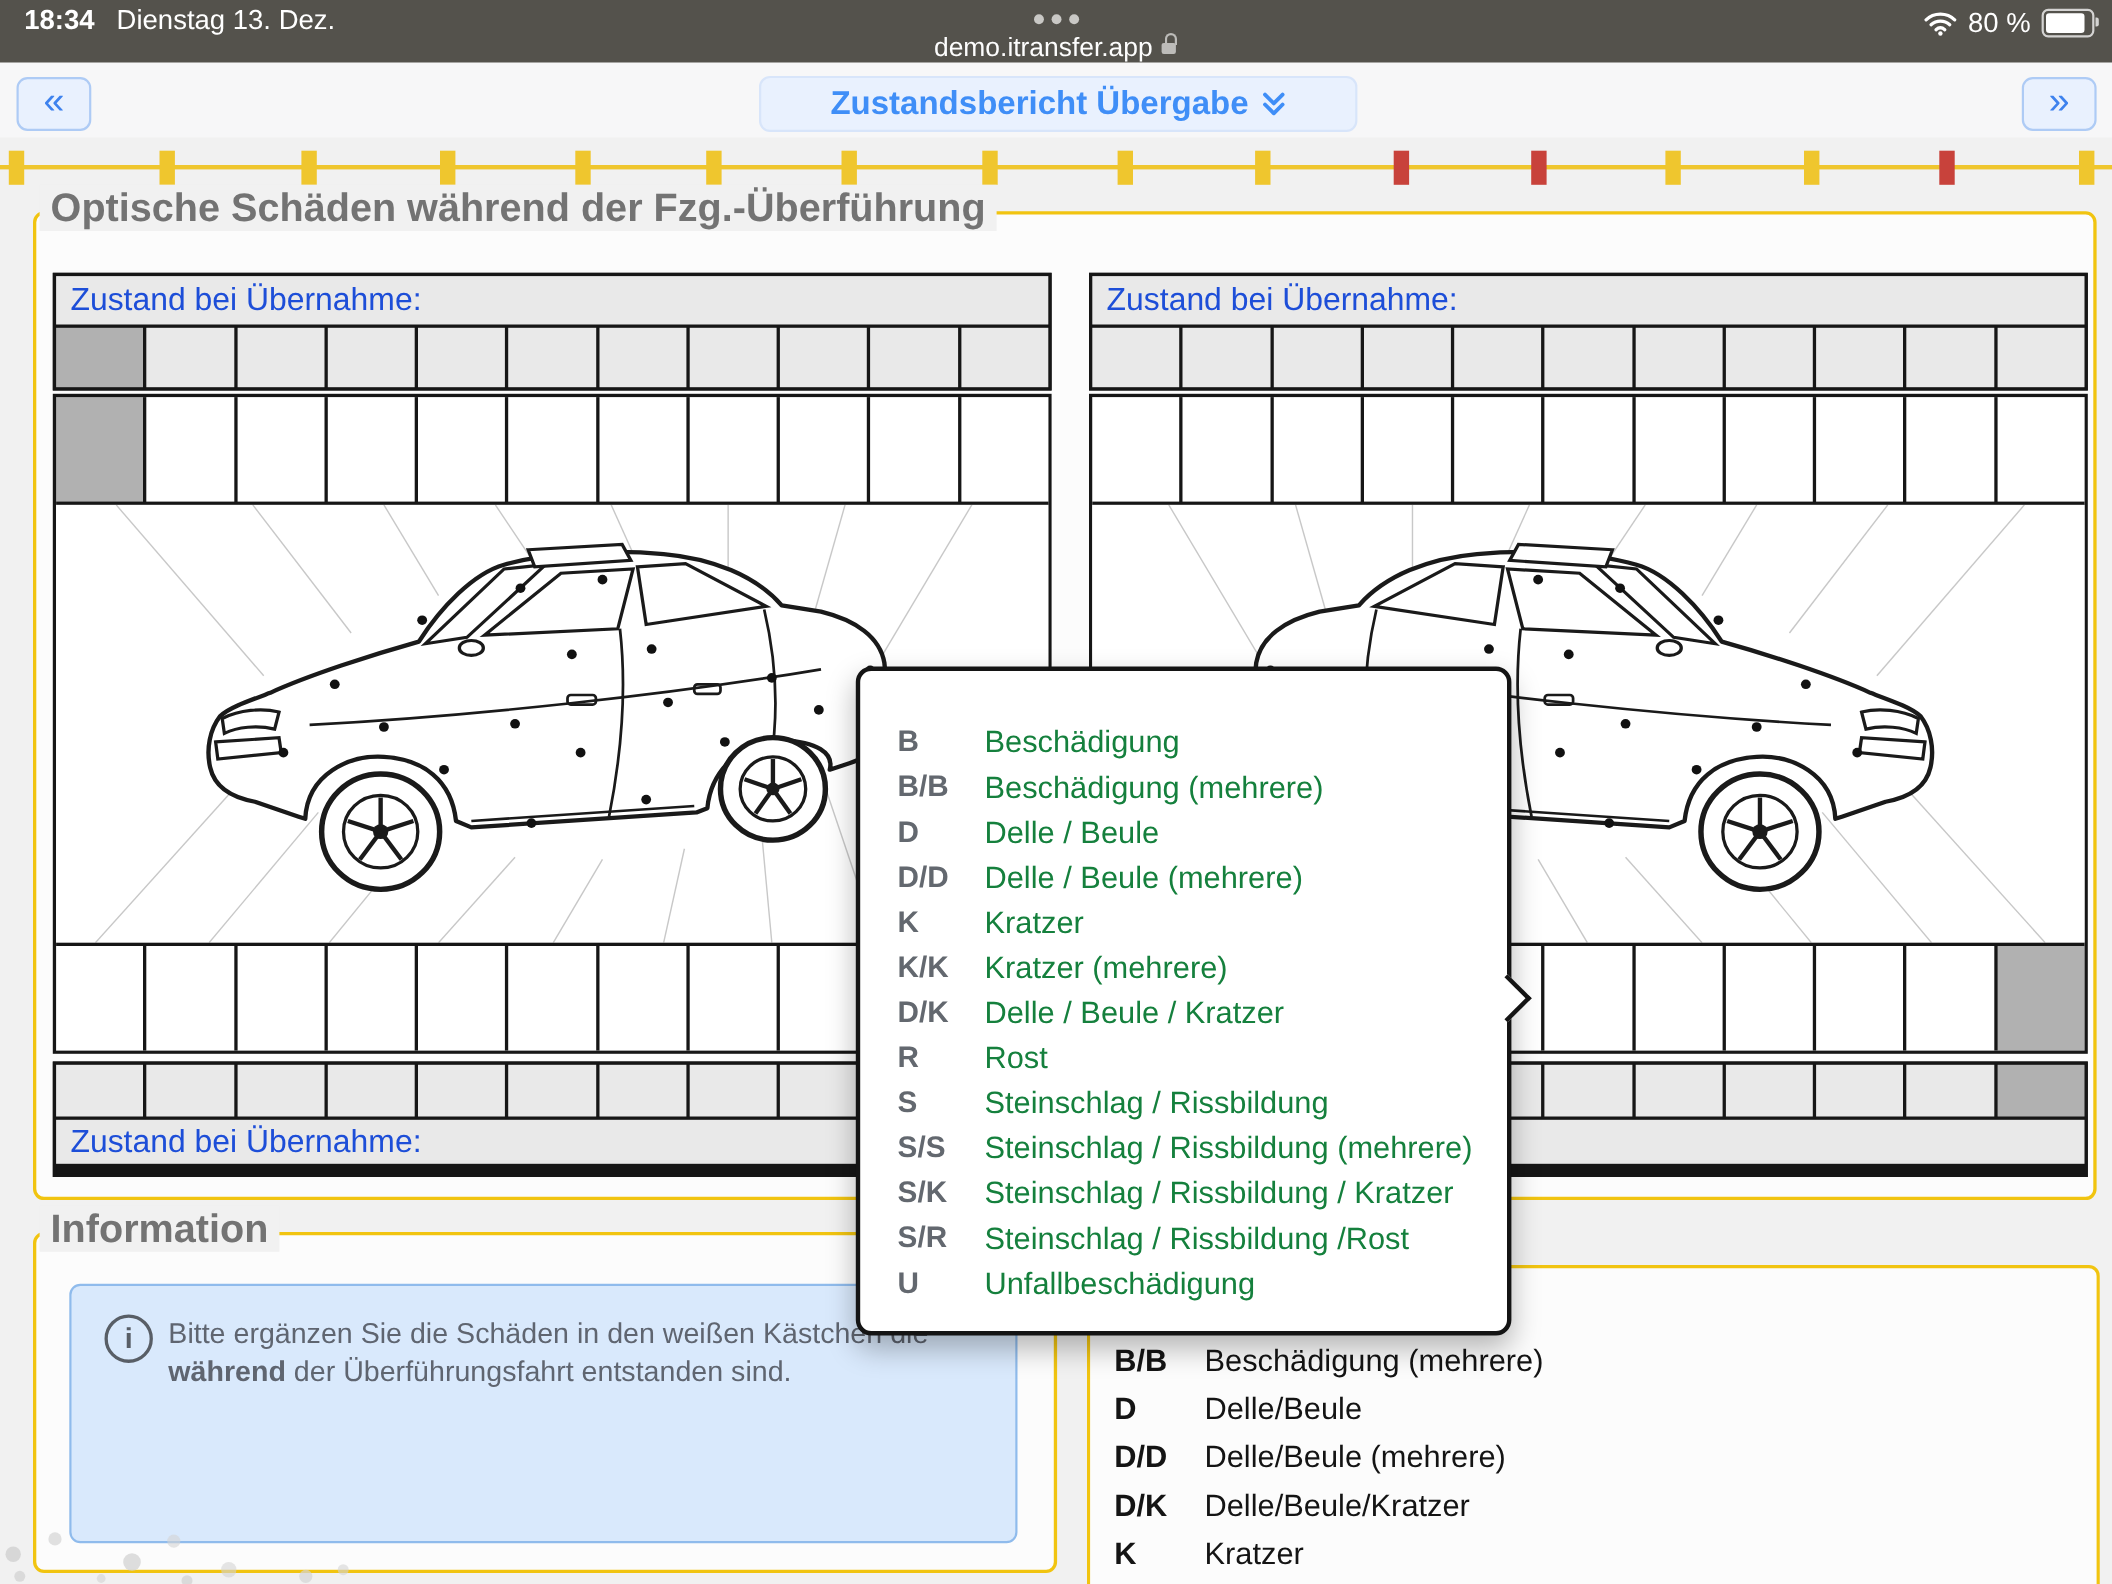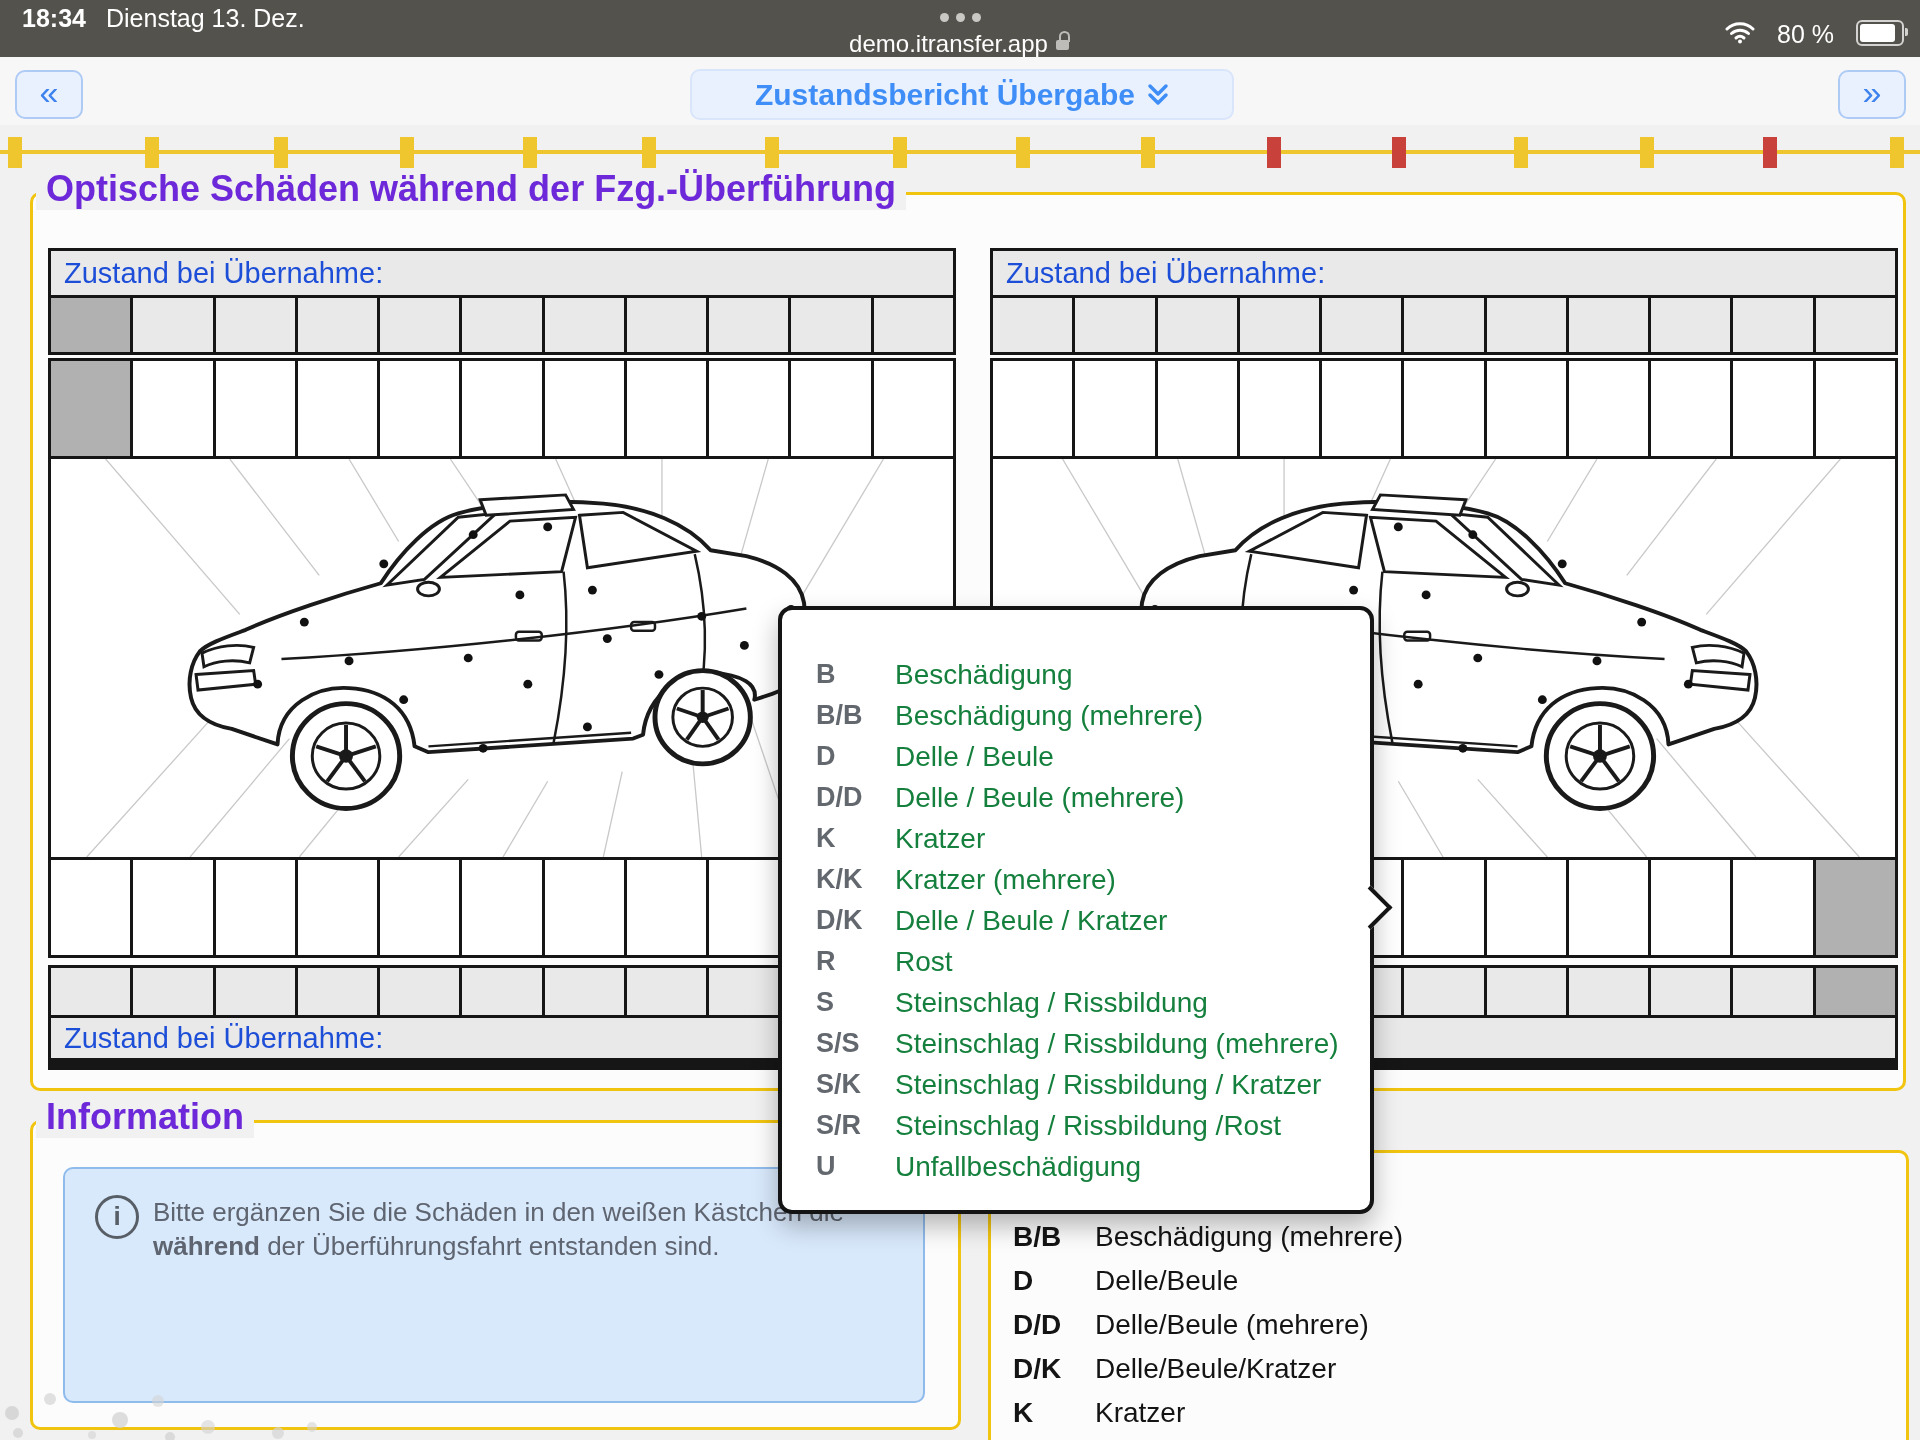--- a/index.html
+++ b/index.html
@@ -9,21 +9,21 @@
   
   .statusbar{position:absolute;left:0;top:0;width:1920px;height:57px;background:#54524C;color:#fff;}
   .sb-time{position:absolute;left:22px;top:4px;font-size:25px;font-weight:700;}
   .sb-date{position:absolute;left:106px;top:4px;font-size:25px;font-weight:400;}
   .sb-dots{position:absolute;left:0;right:0;top:13px;display:flex;justify-content:center;gap:7px;}
   .sb-dots i{width:9px;height:9px;border-radius:50%;background:#c9c8c5;}
   .sb-url{position:absolute;left:0;right:0;top:30px;text-align:center;font-size:24px;color:#fdfdfd;}
   .sb-lock{display:inline-block;position:relative;width:15px;height:15px;margin-left:8px;}
   .sb-lock .shackle{position:absolute;left:3px;top:-6px;width:7px;height:9px;border:2px solid #bdbcb9;border-bottom:none;border-radius:6px 6px 0 0;}
   .sb-lock .bodyk{position:absolute;left:0;top:3px;width:13px;height:10px;background:#bdbcb9;border-radius:2px;}
-  .sb-right{position:absolute;right:16px;top:20px;display:flex;align-items:flex-start;gap:22px;height:30px;}
+  .sb-right{position:absolute;right:16px;top:6px;display:flex;align-items:center;gap:10px;height:30px;}
   .sb-batt-label{font-size:25px;}
   .battery{position:relative;width:44px;height:22px;border:2px solid rgba(255,255,255,.75);border-radius:6px;}
   .battery .fill{position:absolute;left:2px;top:2px;bottom:2px;width:80%;background:#fff;border-radius:3px;}
   .battery .nub{position:absolute;right:-6px;top:6px;width:3px;height:8px;background:rgba(255,255,255,.75);border-radius:0 2px 2px 0;}
 
   
   .toolbar{position:absolute;left:0;top:57px;width:1920px;height:68px;background:#F7F7F8;}
   .nav-btn{position:absolute;top:13px;width:64px;height:45px;background:#E9F1FE;border:2px solid #AECBF5;
            border-radius:10px;color:#3E82EE;font-size:34px;line-height:40px;text-align:center;cursor:pointer;}
   .nav-btn.left{left:15px;} .nav-btn.right{right:14px;}
@@ -33,21 +33,21 @@
 
   
   .progress{position:absolute;left:0;top:137px;width:1920px;height:34px;}
   .progress .line{position:absolute;left:0;right:0;top:13px;height:4px;background:#EFC62E;}
   .progress .tick{position:absolute;top:0;width:14px;height:31px;}
   .progress .tick.yellow{background:#EFC62E;}
   .progress .tick.red{background:#C8423B;}
 
   
   .yfieldset{position:absolute;border:3px solid #F1C410;border-radius:10px;background:#FCFCFC;}
-  .ylegend{position:absolute;font-size:36px;font-weight:700;color:#6d28d9;background:#F1F1F1;padding:0 10px;z-index:3;}
+  .ylegend{position:absolute;font-size:36px;font-weight:700;color:#737373;background:#F1F1F1;padding:0 10px;z-index:3;}
 
   #fs-damage{left:30px;top:192px;width:1870px;height:893px;}
   #fs-damage-title{left:36px;top:168px;}
   #fs-info{left:30px;top:1120px;width:925px;height:304px;}
   #fs-info-title{left:36px;top:1096px;}
   #fs-legend{left:988px;top:1150px;width:915px;height:360px;border-bottom:none;border-radius:10px 10px 0 0;z-index:1;}
 
   
   .panel{position:absolute;top:248px;width:908px;height:813px;z-index:2;}
   #panel-left{left:48px;} #panel-right{left:990px;}

